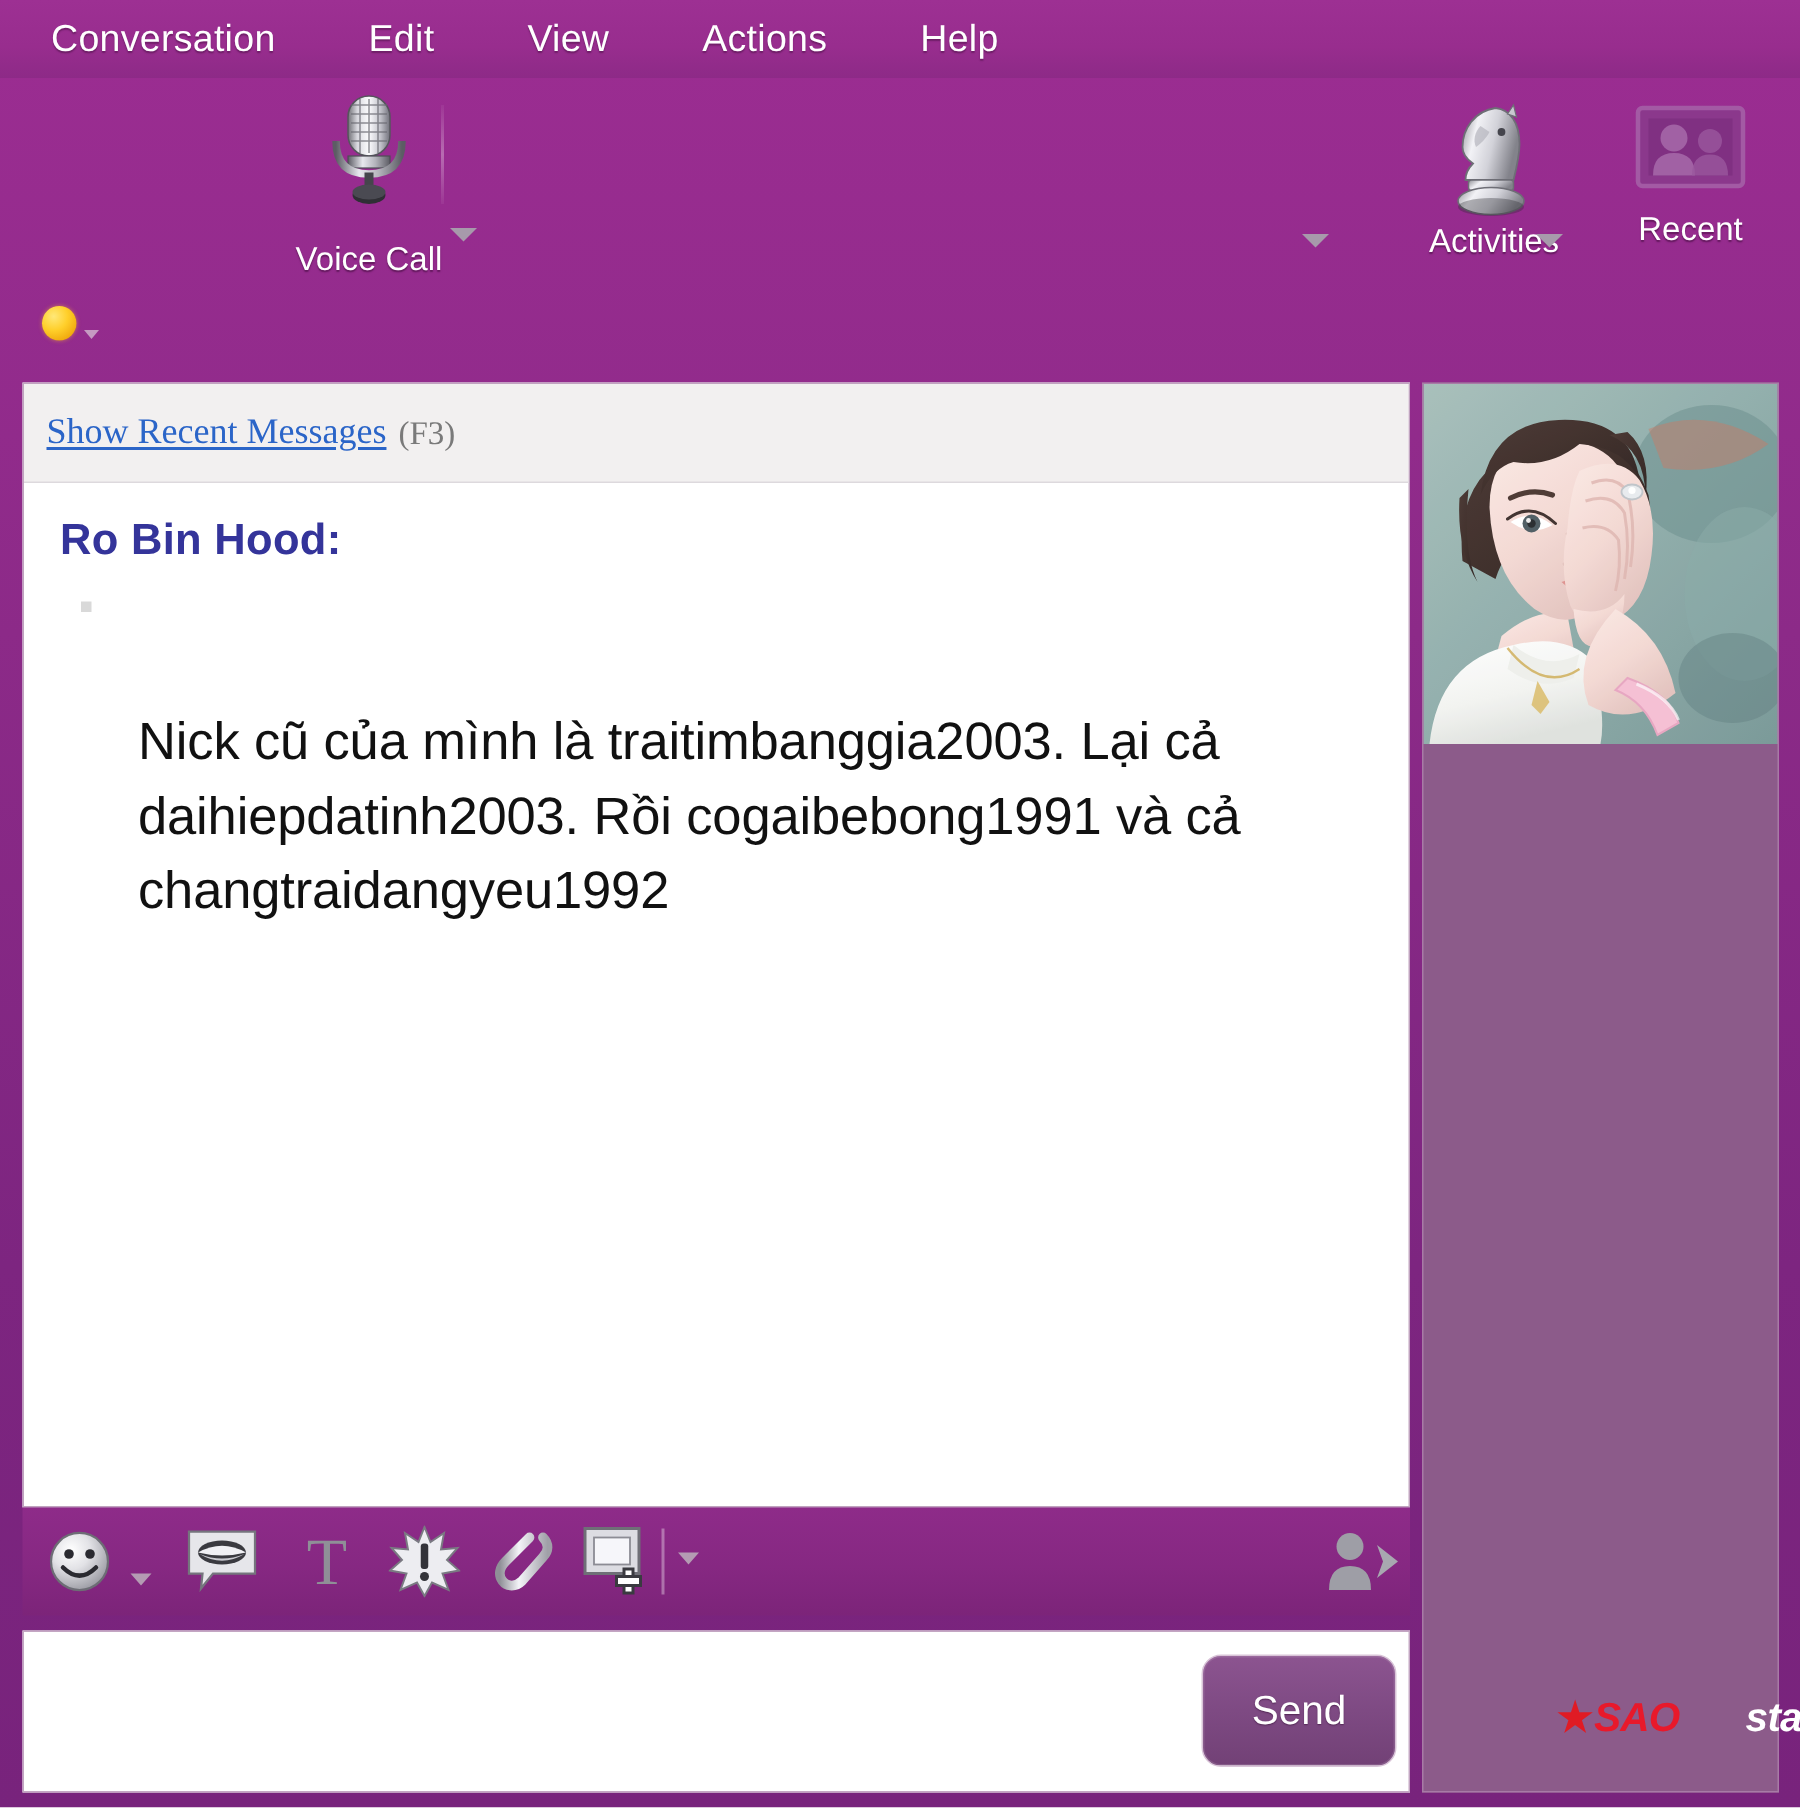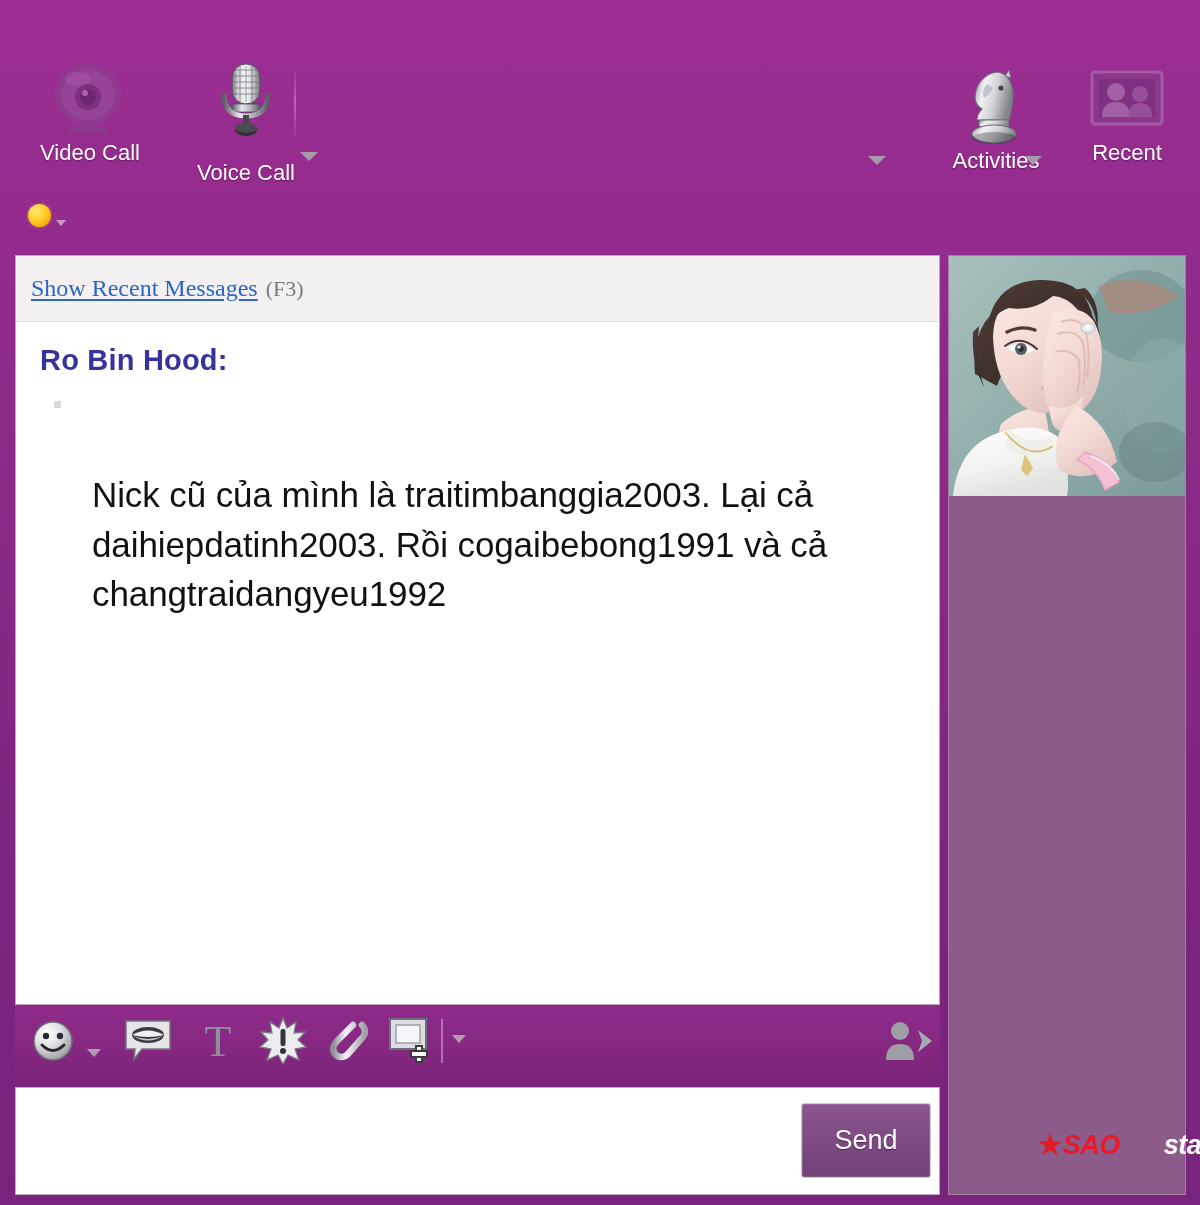--- a/index.html
+++ b/index.html
@@ -234,21 +234,21 @@
     padding: 10px 14px;
     box-sizing: border-box;
     resize: none;
   }
   .send-btn {
     position: absolute;
     left: 785px; top: 15px;
     width: 130px; height: 75px;
     background: linear-gradient(180deg, #8c5490 0%, #7e4a83 50%, #724176 100%);
     border: 1px solid #d9c4d8;
-    border-radius: 3px;
+    border-radius: 13px;
     color: #ffffff;
     font-family: "Liberation Sans", sans-serif;
     font-size: 27px;
     text-shadow: 0 1px 1px rgba(40,5,40,0.5);
     cursor: default;
     box-shadow: inset 0 0 0 1px rgba(255,255,255,0.12);
   }
 
   
   .side-panel {
@@ -283,38 +283,30 @@
   .wm-star { color: #e01b24; font-size: 27px; margin-right: 1px; line-height: 1; }
   .wm-sao  { color: #e8192b; font-style: italic; }
   .wm-star-txt { color: #ffffff; font-style: italic; font-weight: bold; margin-left: 44px; }
   .wm-vn   { color: #ffffff; font-style: italic; font-weight: bold; }
 </style>
 </head>
 <body>
 
 <div class="im-window">
 
+  <div class="menubar">
+    <div class="menu-item">Conversation</div>
+    <div class="menu-item">Edit</div>
+    <div class="menu-item">View</div>
+    <div class="menu-item">Actions</div>
+    <div class="menu-item">Help</div>
+  </div>
 
   <div class="toolbar">
 
-    <div class="tb-btn" id="btn-video">
-      <div class="tb-icon">
-        <svg width="92" height="76" viewBox="0 0 92 76">
-          <ellipse cx="44" cy="34" rx="33" ry="31" fill="#8e3d8e" opacity="0.85"></ellipse>
-          <ellipse cx="44" cy="34" rx="27" ry="25" fill="#97459a" opacity="0.75"></ellipse>
-          <circle cx="44" cy="36" r="13" fill="#7d2f80"></circle>
-          <circle cx="44" cy="36" r="8" fill="#6d2770"></circle>
-          <circle cx="41" cy="32" r="3" fill="#b57ab8" opacity="0.8"></circle>
-          <rect x="38" y="60" width="12" height="9" fill="#8b3a8d"></rect>
-          <path d="M22 72 L66 72 L60 66 L28 66 Z" fill="#8b3a8d"></path>
-          <ellipse cx="34" cy="18" rx="13" ry="7" fill="#a85bab" opacity="0.45"></ellipse>
-        </svg>
-      </div>
-      <div class="tb-label">Video Call</div>
-    </div>
 
     <div class="tb-btn" id="btn-voice">
       <div class="tb-icon">
         <svg width="72" height="78" viewBox="0 0 72 78">
           <defs>
             <linearGradient id="mg" x1="0" y1="0" x2="1" y2="0">
               <stop offset="0%" stop-color="#6e6e74"></stop>
               <stop offset="22%" stop-color="#d8d8de"></stop>
               <stop offset="50%" stop-color="#fbfbfd"></stop>
               <stop offset="78%" stop-color="#c0c0c8"></stop>

